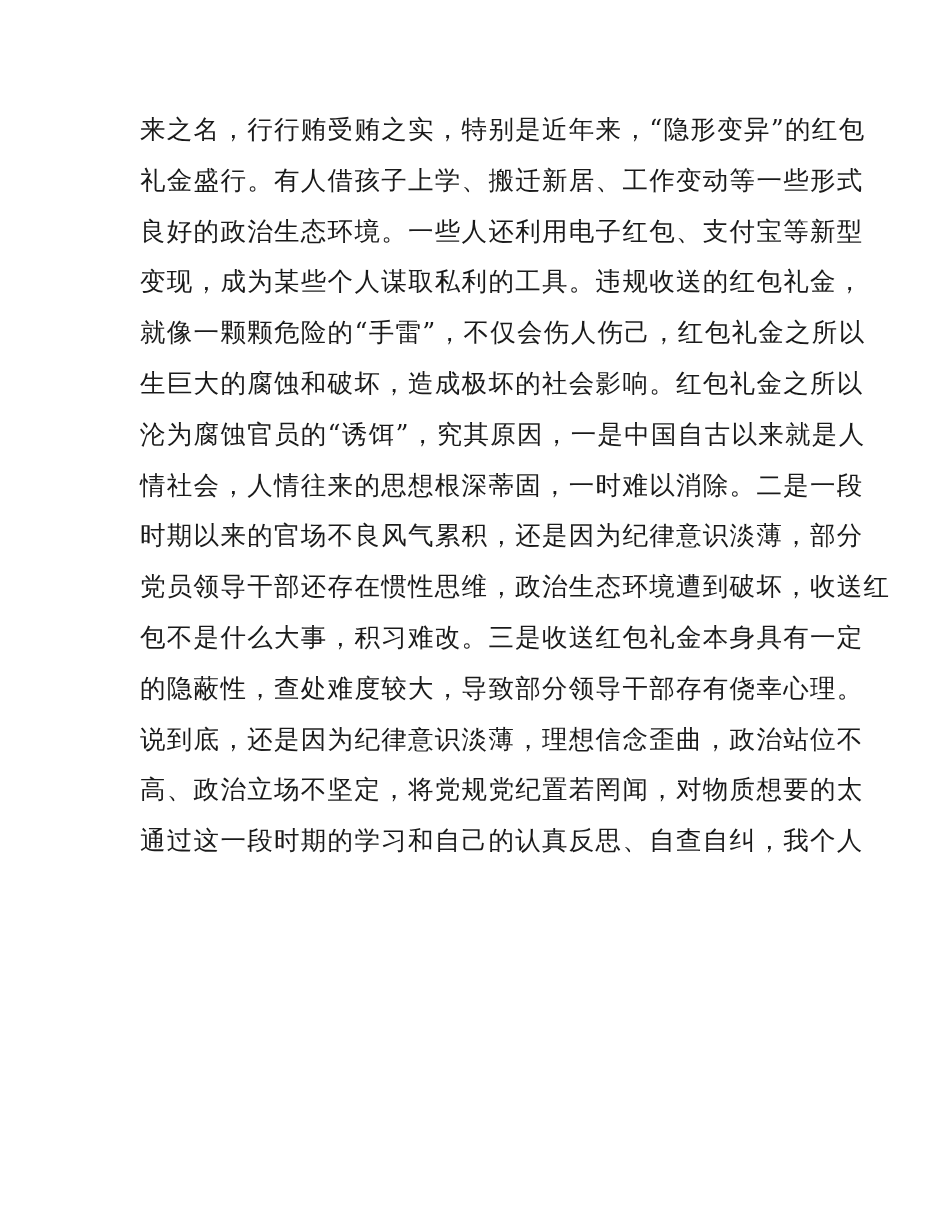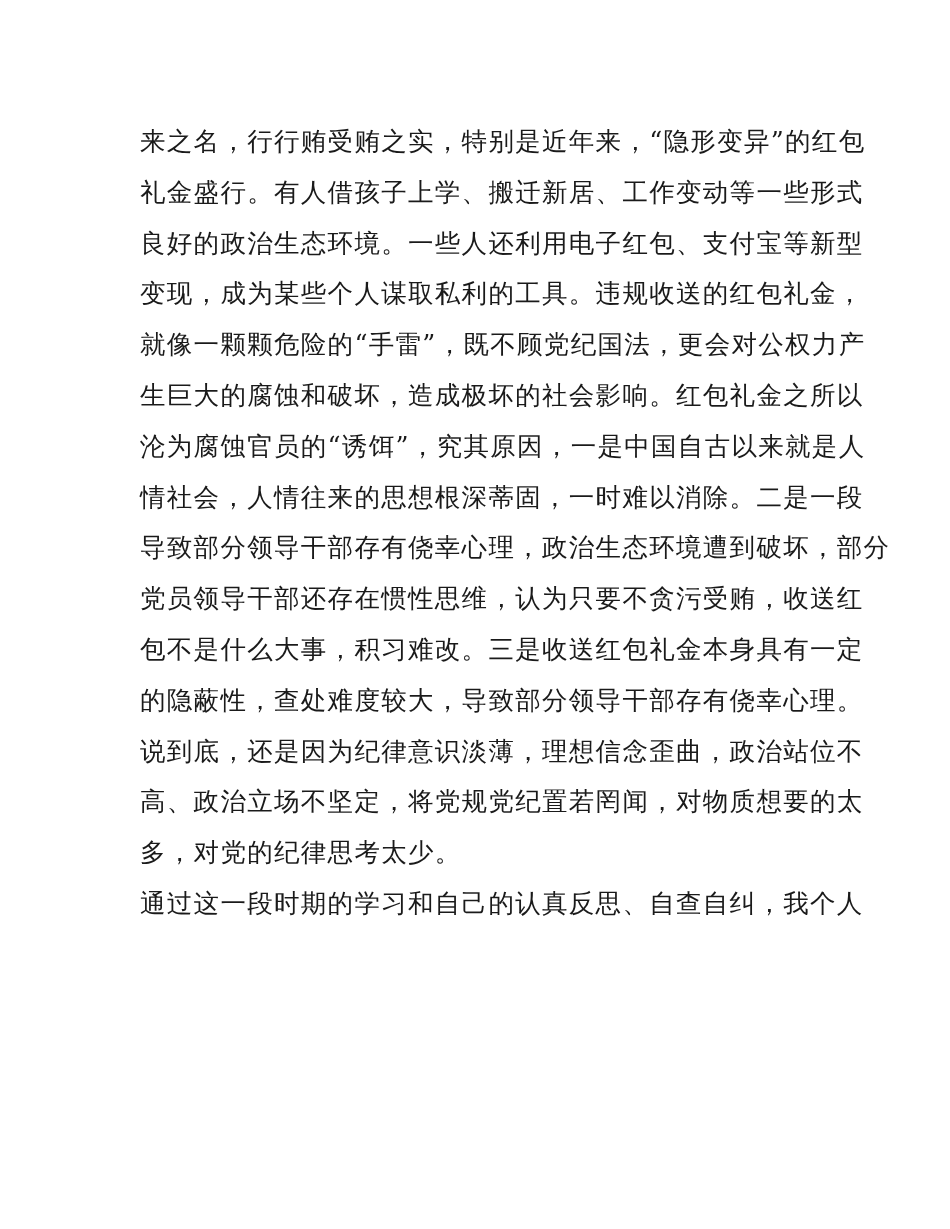--- a/index.html
+++ b/index.html
@@ -13,21 +13,20 @@
       position: relative;
       overflow: hidden;
     }
     .page {
       position: absolute;
       left: 0;
       top: 0;
       width: 950px;
       height: 1028px;
       background: #ffffff;
-      margin-top: 12px;
     }
     .content {
       position: absolute;
       left: 140px;
       top: 104px;
       width: 672px;
       color: #1a1a1a;
       font-family: "DejaVu Serif", "Liberation Serif", serif;
       font-size: 25.5px;
       line-height: 50.8px;
@@ -46,29 +45,28 @@
 </head>
 <body>
 
 <div class="page">
   <div class="content">
     <div class="para">
       <span class="line">来之名，行行贿受贿之实，特别是近年来，“隐形变异”的红包</span>
       <span class="line">礼金盛行。有人借孩子上学、搬迁新居、工作变动等一些形式</span>
       <span class="line">良好的政治生态环境。一些人还利用电子红包、支付宝等新型</span>
       <span class="line">变现，成为某些个人谋取私利的工具。违规收送的红包礼金，</span>
-      <span class="line">就像一颗颗危险的“手雷”，既不顾党纪国法，更会对公权力产</span>
+      <span class="line">就像一颗颗危险的“手雷”，不仅会伤人伤己，红包礼金之所以</span>
       <span class="line">生巨大的腐蚀和破坏，造成极坏的社会影响。红包礼金之所以</span>
       <span class="line">沦为腐蚀官员的“诱饵”，究其原因，一是中国自古以来就是人</span>
       <span class="line">情社会，人情往来的思想根深蒂固，一时难以消除。二是一段</span>
-      <span class="line">导致部分领导干部存有侥幸心理，政治生态环境遭到破坏，部分</span>
-      <span class="line">党员领导干部还存在惯性思维，认为只要不贪污受贿，收送红</span>
+      <span class="line">时期以来的官场不良风气累积，还是因为纪律意识淡薄，部分</span>
+      <span class="line">党员领导干部还存在惯性思维，政治生态环境遭到破坏，收送红</span>
       <span class="line">包不是什么大事，积习难改。三是收送红包礼金本身具有一定</span>
       <span class="line">的隐蔽性，查处难度较大，导致部分领导干部存有侥幸心理。</span>
       <span class="line">说到底，还是因为纪律意识淡薄，理想信念歪曲，政治站位不</span>
       <span class="line">高、政治立场不坚定，将党规党纪置若罔闻，对物质想要的太</span>
-      <span class="line">多，对党的纪律思考太少。</span>
     </div>
     <div class="para">
       <span class="line">通过这一段时期的学习和自己的认真反思、自查自纠，我个人</span>
     </div>
   </div>
 </div>
 
 </body></html>

